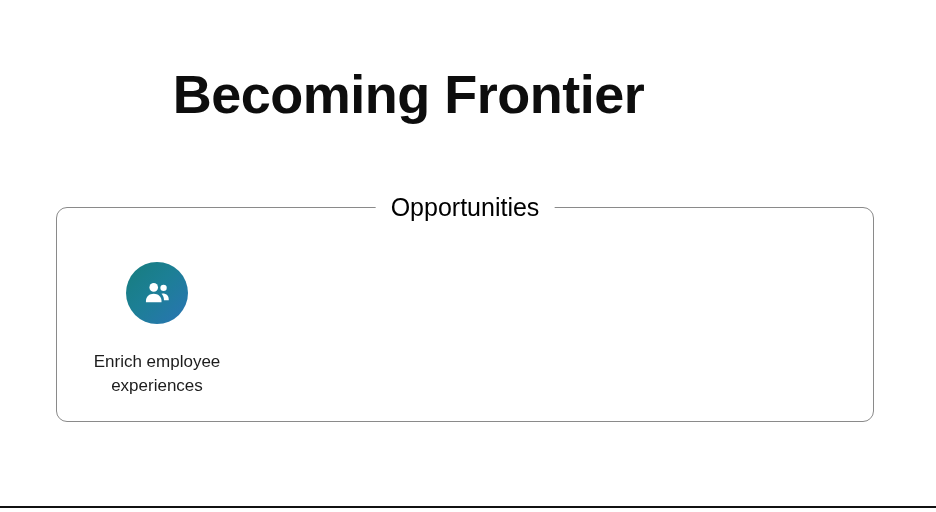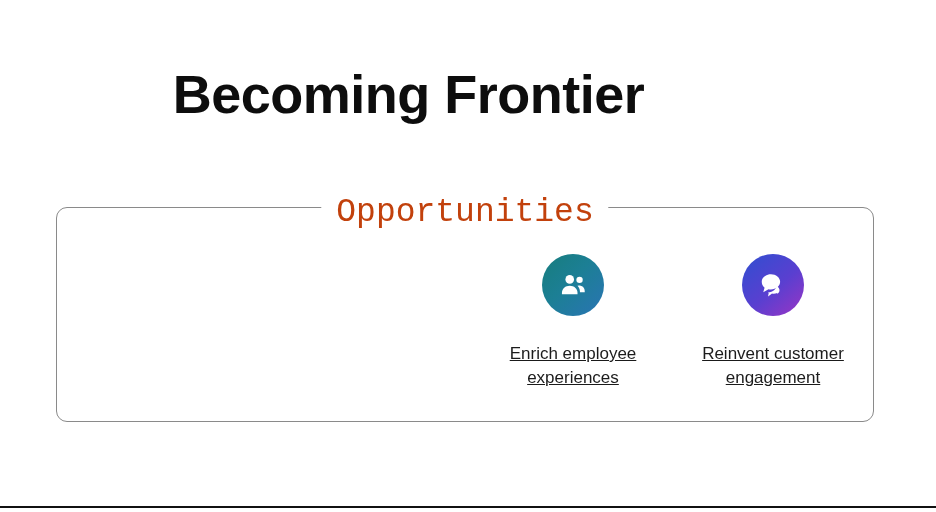--- a/index.html
+++ b/index.html
@@ -51,41 +51,39 @@
     background: transparent;
   }
 
   .panel-legend {
     position: absolute;
     left: 50%;
     top: -16px;
     transform: translateX(-50%);
     background: #ffffff;
     padding: 0 15px;
-    font-size: 33px;
+    font-size: 25px;
     font-weight: normal;
-    color: #c2410c;
+    color: #000000;
     line-height: 1.25;
     white-space: nowrap;
-    font-family: Liberation Mono, monospace;
   }
 
   
   .items-row {
     position: absolute;
     left: 0;
-    top: 0;
+    top: 8px;
     width: 100%;
     height: 100%;
     display: flex;
     align-items: flex-start;
-    justify-content: flex-end;
+    justify-content: flex-start;
     padding-top: 46px;
     box-sizing: border-box;
-    text-decoration: underline;
   }
 
   .item {
     width: 200px;
     display: flex;
     flex-direction: column;
     align-items: center;
   }
 
   .icon-circle {
@@ -147,29 +145,20 @@
           <svg viewBox="0 0 32 32" aria-hidden="true">
             <circle cx="12.5" cy="10" r="4.6"></circle>
             <circle cx="23" cy="10.5" r="3.4"></circle>
             <path d="M4.2 24.5c0-4.6 3.7-7.6 8.3-7.6s8.3 3 8.3 7.6v1.3H4.2z"></path>
             <path d="M22.2 16.6c3.6 0 6.3 2.3 6.3 5.9v1.1h-5.1v-0.4c0-2.6-1-4.8-2.6-6.4q0.7-0.2 1.4-0.2z"></path>
           </svg>
         </div>
         <div class="item-caption">Enrich employee experiences</div>
       </div>
 
-      <div class="item">
-        <div class="icon-circle grad-2">
-          <svg viewBox="0 0 32 32" aria-hidden="true">
-            <path d="M20.5 24.5c-1.1 0.5-2.4 0.8-3.8 0.8q-0.9 0-1.8-0.2l-0.6 0.5 -3.6 2.6 0.7-3.6c-0.3-0.2-0.6-0.4-0.8-0.6 2.6-0.2 5-1.2 6.8-2.8 1.3-1.1 2.2-2.5 2.7-4.1 0.9 0.6 1.7 1.4 2.2 2.3 1.1 1.8 0.8 4-0.9 5.5 -0.3 0.3-0.6 0.5-0.9 0.7z"></path>
-            <path d="M13.8 4.5c5.4 0 9.8 3.6 9.8 8.1 0 4.5-4.4 8.1-9.8 8.1q-1.3 0-2.6-0.3l-5.6 3.2 1.4-4.7c-1.9-1.5-3-3.6-3-6.3 0-4.5 4.4-8.1 9.8-8.1z"></path>
-          </svg>
-        </div>
-        <div class="item-caption">Reinvent customer engagement</div>
-      </div>
 
 
 
     </div>
   </div>
 
   <div class="bottom-rule"></div>
 
 </div>
 

